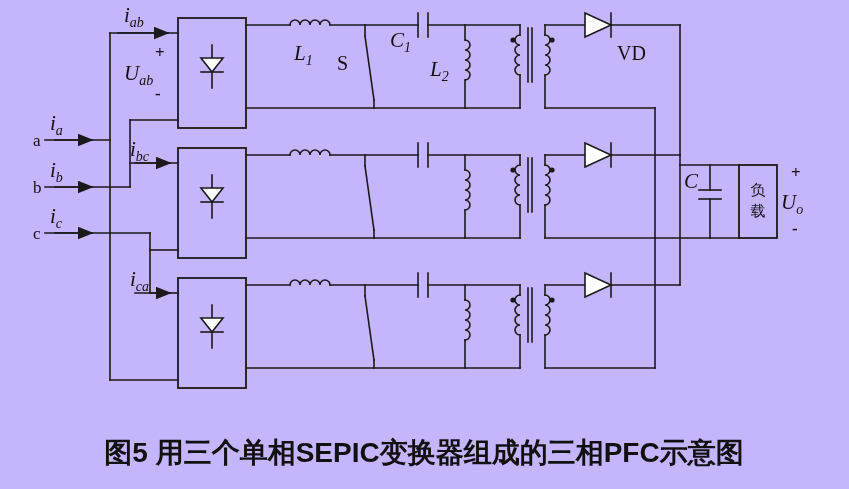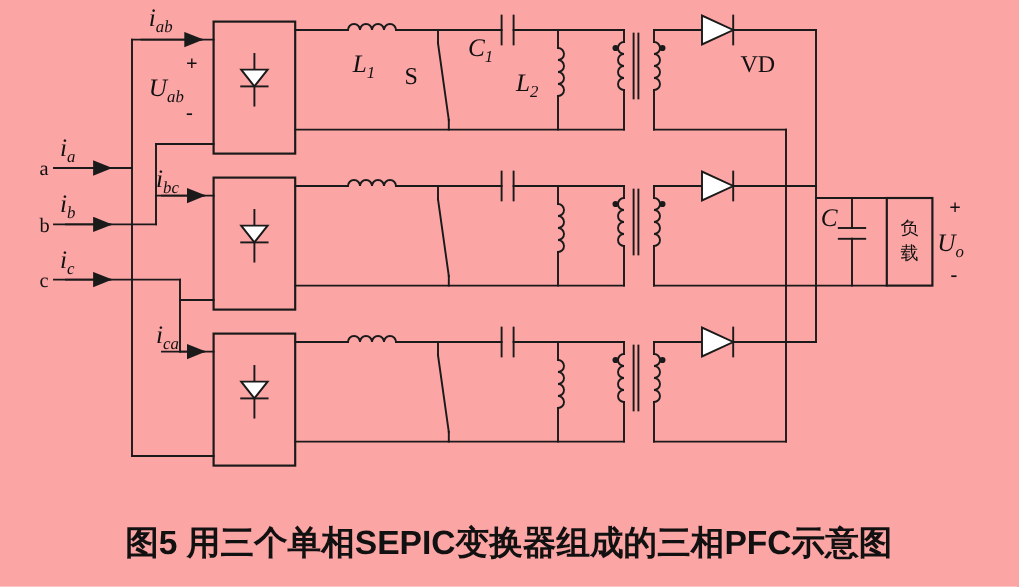--- a/index.html
+++ b/index.html
@@ -1,16 +1,16 @@
 <!DOCTYPE html>
 <html><head>
 <meta charset="utf-8">
 <style>
   html,body{margin:0;padding:0;background:#ffffff;}
-  .page{width:849px;height:489px;background:#fca5a5;position:relative;font-family:"Liberation Serif",serif;}
+  .page{width:849px;height:489px;background:#c4b5fd;position:relative;font-family:"Liberation Serif",serif;}
   svg{display:block;}
   .w{stroke:#1a1a1a;stroke-width:1.6;fill:none;stroke-linecap:square;}
   .w2{stroke:#1a1a1a;stroke-width:1.8;fill:none;}
   .comp{stroke:#1a1a1a;stroke-width:1.6;fill:#ffffff;}
   .dot{fill:#1a1a1a;stroke:none;}
   text{fill:#111111;}
   .var{font-family:"Liberation Serif",serif;font-style:italic;font-size:21px;}
   .sub{font-size:14px;}
   .plain{font-family:"Liberation Serif",serif;font-size:17px;}
   .sign{font-family:"Liberation Serif",serif;font-size:17px;font-weight:bold;}

